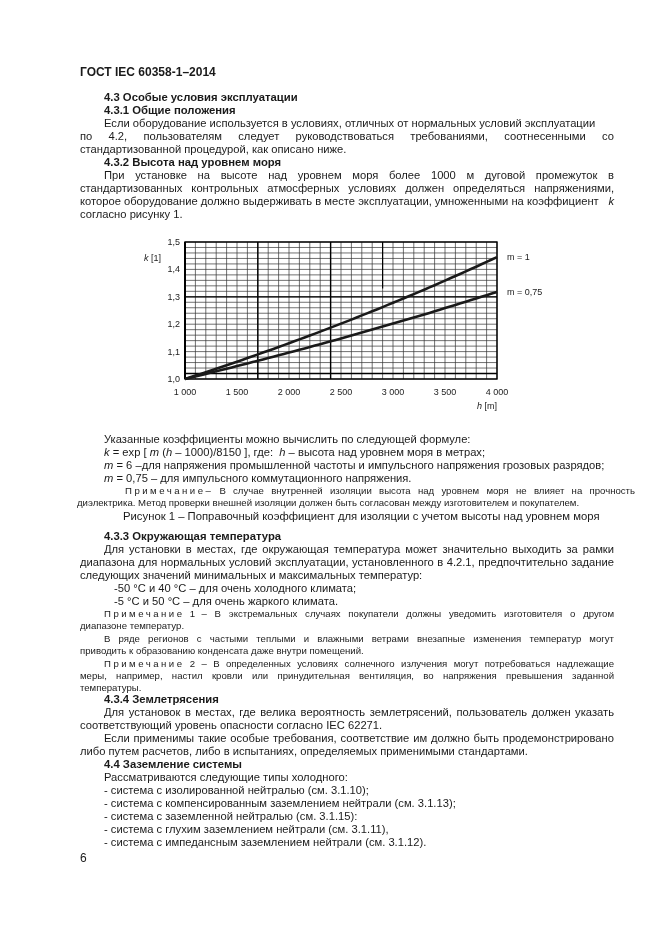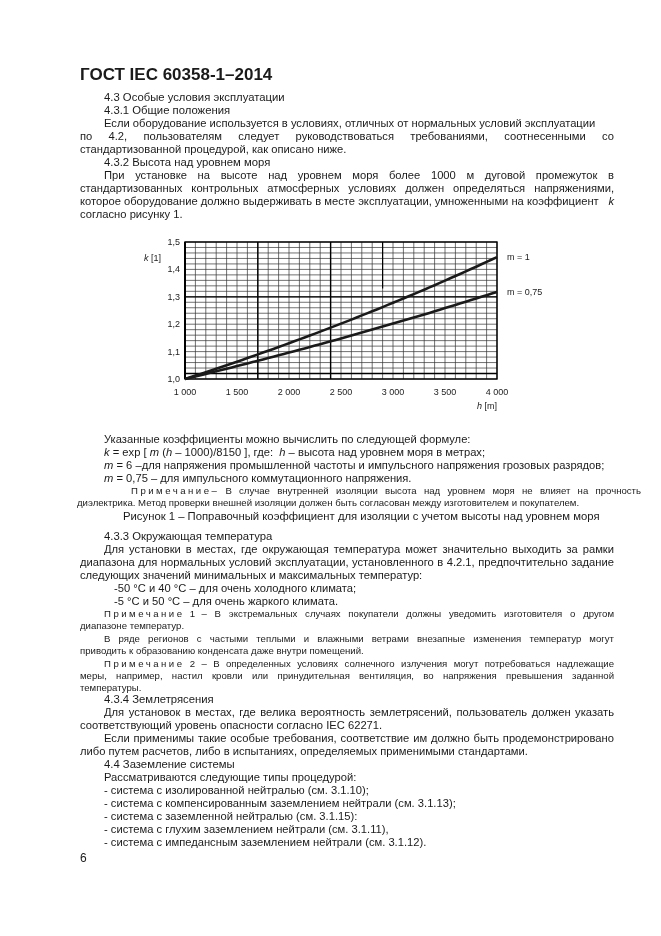--- a/index.html
+++ b/index.html
@@ -1,20 +1,20 @@
 <!DOCTYPE html>
 <html><head>
 <meta charset="utf-8">
 <style>
   html, body { margin:0; padding:0; background:#ffffff; }
   body { width:661px; height:936px; position:relative; overflow:hidden;
          font-family:"Liberation Sans", sans-serif; color:#1a1a1a; font-size:11.2px; }
   .abs { position:absolute; white-space:nowrap; }
-  .hdr { left:80px; top:65px; font-weight:bold; font-size:17px; }
-  .h { font-weight:normal; font-size:11.3px; }
+  .hdr { left:80px; top:65px; font-weight:bold; font-size:12px; }
+  .h { font-weight:bold; font-size:11.3px; }
   .p { line-height:13.3px; }
   .just { text-align:justify; text-align-last:justify; white-space:normal; }
   .ind { left:104px; }
   .full { left:80px; width:534px; }
   .note { font-size:9.6px; line-height:12.5px; }
   .sp { letter-spacing:2.5px; }
   svg text { font-family:"Liberation Sans", sans-serif; }
   i { font-style:italic; }
 </style>
 </head>
@@ -130,21 +130,21 @@
       <text x="377" y="64.86799999999998" font-size="9" fill="#222" text-anchor="start">m = 0,75</text>
     </g>
 </svg>
 
 <div class="abs p ind" style="top:433px">Указанные коэффициенты можно вычислить по следующей формуле:</div>
 <div class="abs p ind" style="top:446px">
   <i>k</i> = exp [ <i>m</i> (<i>h</i> – 1000)/8150 ], где:&nbsp; <i>h</i> – высота над уровнем моря в метрах;
 </div>
 <div class="abs p ind" style="top:459px"><i>m</i><span class="m1txt"> = 6 –для напряжения промышленной частоты и импульсного напряжения грозовых разрядов;</span></div>
 <div class="abs p ind" style="top:472px"><i>m</i><span class="m075txt"> = 0,75 – для импульсного коммутационного напряжения.</span></div>
-<div class="abs note" style="left:110px; top:485px; width:510px; display:flex; justify-content:center;padding-left:21px;">
+<div class="abs note" style="left:104px; top:485px; width:510px; display:flex; justify-content:center;padding-left:21px;">
   <span class="sp">Примечание–</span>
   <span class="just" style="flex:1; margin-left:6px;">В случае внутренней изоляции высота над уровнем моря не влияет на прочность</span>
 </div>
 <div class="abs note" style="left:77px; top:497px">диэлектрика. Метод проверки внешней изоляции должен быть согласован между изготовителем и покупателем.</div>
 <div class="abs p" style="left:110px; top:510px; font-size:11.3px;margin-left:13px;">Рисунок 1 – Поправочный коэффициент для изоляции с учетом высоты над уровнем моря</div>
 
 <div class="abs h ind" style="top:530px">4.3.3 Окружающая температура</div>
 <div class="abs p just" style="left:104px; width:510px; top:543px">Для установки в местах, где окружающая температура может значительно выходить за рамки</div>
 <div class="abs p full just" style="top:556px">диапазона для нормальных условий эксплуатации, установленного в 4.2.1, предпочтительно задание</div>
 <div class="abs p" style="left:80px; top:569px">следующих значений минимальных и максимальных температур:</div>
@@ -164,20 +164,20 @@
 <div class="abs note full just" style="top:670px">меры, например, настил кровли или принудительная вентиляция, во напряжения превышения заданной</div>
 <div class="abs note" style="left:80px; top:682px">температуры.</div>
 
 <div class="abs h ind" style="top:693px">4.3.4  Землетрясения</div>
 <div class="abs p just" style="left:104px; width:510px; top:706px">Для установок в местах, где велика вероятность землетрясений, пользователь должен указать</div>
 <div class="abs p" style="left:80px; top:719px">соответствующий уровень опасности согласно IEC 62271.</div>
 <div class="abs p just" style="left:104px; width:510px; top:732px">Если применимы такие особые требования, соответствие им должно быть продемонстрировано</div>
 <div class="abs p" style="left:80px; top:745px">либо путем расчетов, либо в испытаниях, определяемых применимыми стандартами.</div>
 
 <div class="abs h ind" style="top:758px">4.4 Заземление системы</div>
-<div class="abs p ind" style="top:771px">Рассматриваются следующие типы процедурой:</div>
+<div class="abs p ind" style="top:771px">Рассматриваются следующие типы холодного:</div>
 <div class="abs p ind" style="top:784px">- система с изолированной нейтралью (см. 3.1.10);</div>
 <div class="abs p ind" style="top:797px">- система с компенсированным заземлением нейтрали (см. 3.1.13);</div>
 <div class="abs p ind" style="top:810px">- система с заземленной нейтралью (см. 3.1.15):</div>
 <div class="abs p ind" style="top:823px">- система с глухим заземлением нейтрали (см. 3.1.11),</div>
 <div class="abs p ind" style="top:836px">- система с импедансным заземлением нейтрали (см. 3.1.12).</div>
 
 <div class="abs p" style="left:80px; top:852px; font-size:12px;">6</div>
 
 </body></html>

